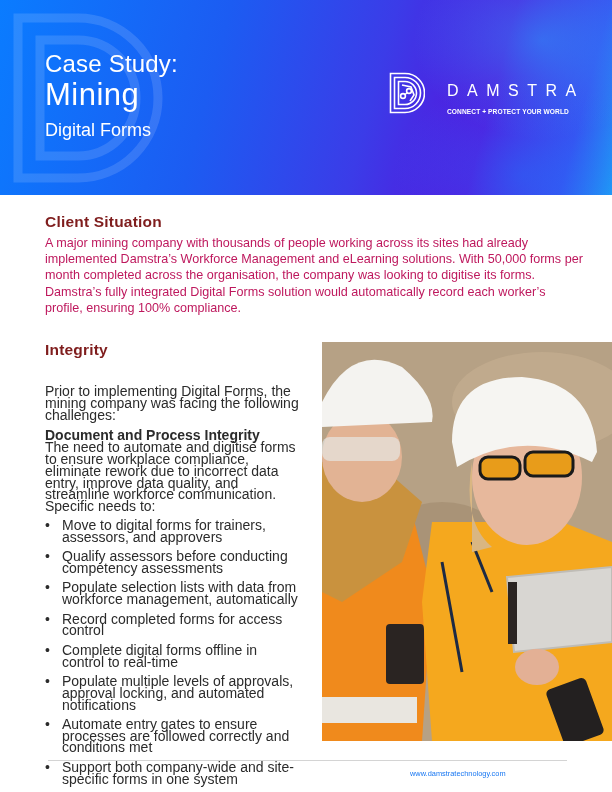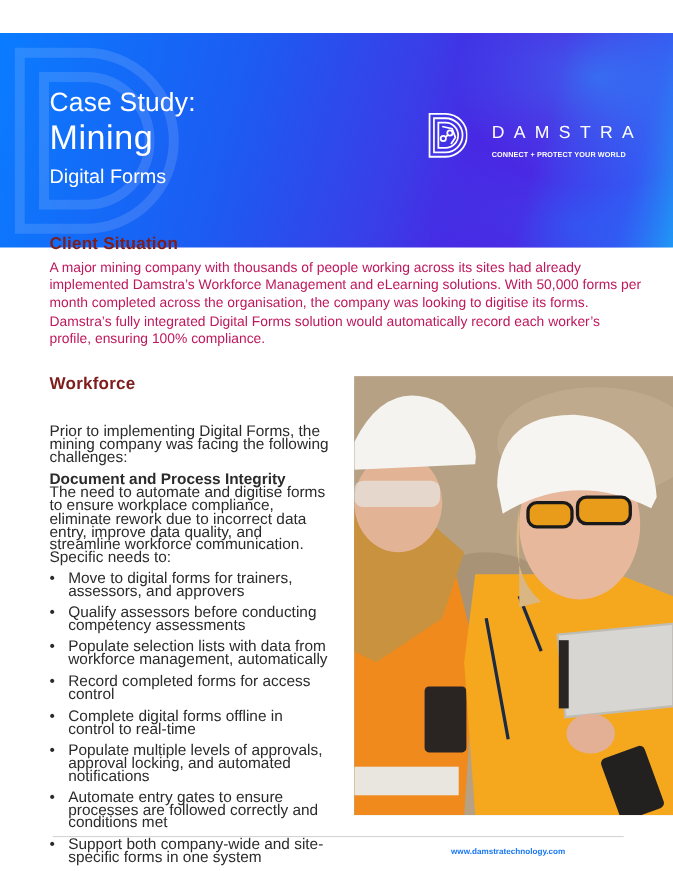--- a/index.html
+++ b/index.html
@@ -6,21 +6,20 @@
   body {
     width: 612px; height: 792px; position: relative; overflow: hidden;
     background: #ffffff;
     font-family: "Liberation Sans", "DejaVu Sans", sans-serif;
     color: #3a3a3a;
   }
   .header {
     position: absolute; left: 0; top: 0; width: 612px; height: 195px;
     background: linear-gradient(105deg, #0a7cff 0%, #1c5cf2 35%, #3b3ce8 60%, #5516de 78%, #3a4ef0 92%, #1f9df5 100%);
     overflow: hidden;
-    margin-top: 30px;
   }
   .header .glow {
     position: absolute; right: -60px; top: -60px; width: 260px; height: 200px;
     background: radial-gradient(ellipse at center, rgba(40,160,250,0.55), rgba(40,160,250,0) 70%);
   }
   .header .glow2 {
     position: absolute; right: -40px; bottom: -80px; width: 260px; height: 200px;
     background: radial-gradient(ellipse at center, rgba(30,120,250,0.45), rgba(30,120,250,0) 70%);
   }
   .bg-d {
@@ -51,21 +50,21 @@
   .bullets { list-style: none; margin: 7px 0 0 0; padding: 0; }
   .bullets li { position: relative; padding-left: 17px; margin-bottom: 7.6px; }
   .bullets li .dot { position: absolute; left: 0; top: 0; }
 
   .photo {
     position: absolute; left: 322px; top: 342px; width: 290px; height: 399px; overflow: hidden;
     background: linear-gradient(180deg, #b8a58a 0%, #a89274 40%, #c0a886 60%, #b39a79 100%);
   }
   .footer-line { position: absolute; left: 48px; top: 760px; width: 519px; height: 1px; background: #d4d4d4; }
   .footer-url {
-    position: absolute; left: 410px; top: 769px; font-size: 7.4px; font-weight: 700; color: #1877f2;
+    position: absolute; left: 410px; top: 769px; font-size: 7.4px; font-weight: 400; color: #1877f2;
   }
 </style>
 </head>
 <body>
 
 <div class="header">
   <div class="glow"></div>
   <div class="glow2"></div>
   <svg class="bg-d" viewBox="0 0 160 180" fill="none" stroke="#ffffff" stroke-width="9">
     <path d="M10 10 H70 A80 80 0 0 1 70 170 H10 Z"></path>
@@ -89,21 +88,21 @@
     <div class="logo-text">
       <div class="logo-name">DAMSTRA</div>
       <div class="logo-tag">CONNECT + PROTECT YOUR WORLD</div>
     </div>
   </div>
 </div>
 
 <div class="section-h client-h">Client Situation</div>
 <div class="client-p">A major mining company with thousands of people working across its sites had already implemented Damstra’s Workforce Management and eLearning solutions. With 50,000 forms per month completed across the organisation, the company was looking to digitise its forms. Damstra’s fully integrated Digital Forms solution would automatically record each worker’s profile, ensuring 100% compliance.</div>
 
-<div class="section-h chal-h">Workforce</div>
+<div class="section-h chal-h">Integrity</div>
 <div class="chal-col">
   <p>Prior to implementing Digital Forms, the mining company was facing the following challenges:</p>
   <p class="sub-h">Document and Process Integrity</p>
   <p style="margin-bottom:0">The need to automate and digitise forms to ensure workplace compliance, eliminate rework due to incorrect data entry, improve data quality, and streamline workforce communication. Specific needs to:</p>
   <ul class="bullets">
     <li><span class="dot">•</span><span>Move to digital forms for trainers, assessors, and approvers</span></li>
     <li><span class="dot">•</span><span>Qualify assessors before conducting competency assessments</span></li>
     <li><span class="dot">•</span><span>Populate selection lists with data from workforce management, automatically</span></li>
     <li><span class="dot">•</span><span>Record completed forms for access control</span></li>
     <li><span class="dot">•</span><span>Complete digital forms offline in control to real-time</span></li>

